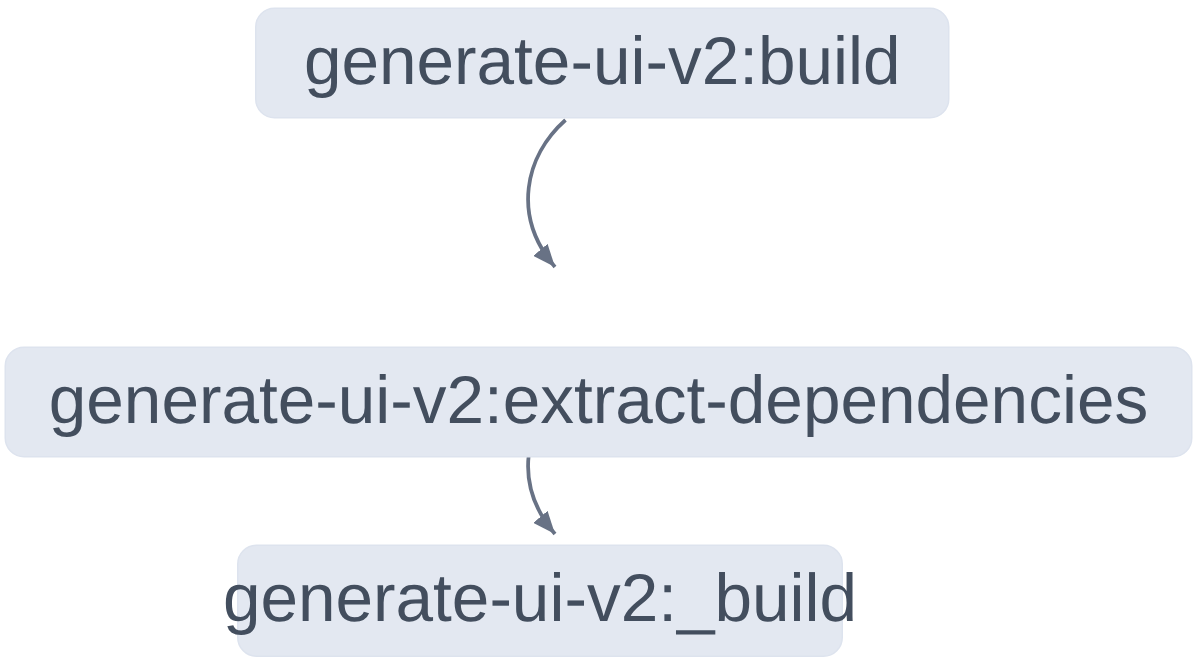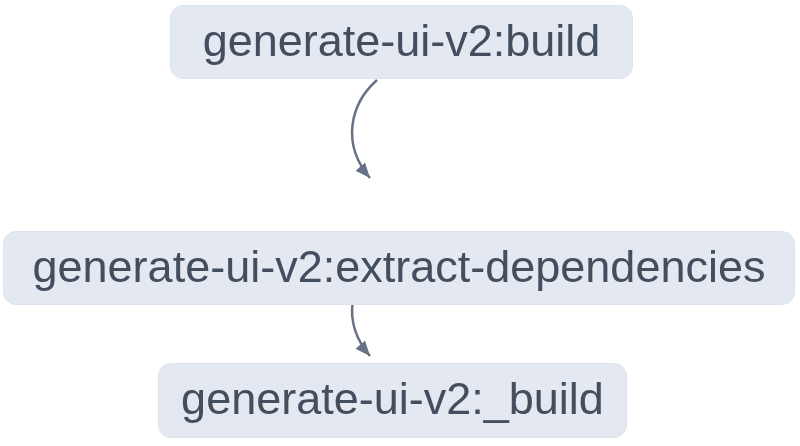--- a/index.html
+++ b/index.html
@@ -63,17 +63,17 @@
   </svg>
 
   <div class="task-node" style="left:170px; top:5px; width:463px; height:74px;">
     <span class="label">generate-ui-v2:build</span>
   </div>
 
   <div class="task-node" style="left:3px; top:183px; width:792px; height:74px;margin-top:48px;">
     <span class="label">generate-ui-v2:extract-dependencies</span>
   </div>
 
-  <div class="task-node" style="left:158px; top:363px; width:469px; height:75px;">
+  <div class="task-node" style="left:158px; top:363px; width:404px; height:75px;">
     <span class="label">generate-ui-v2:_build</span>
   </div>
 
 </div>
 
 </body></html>

